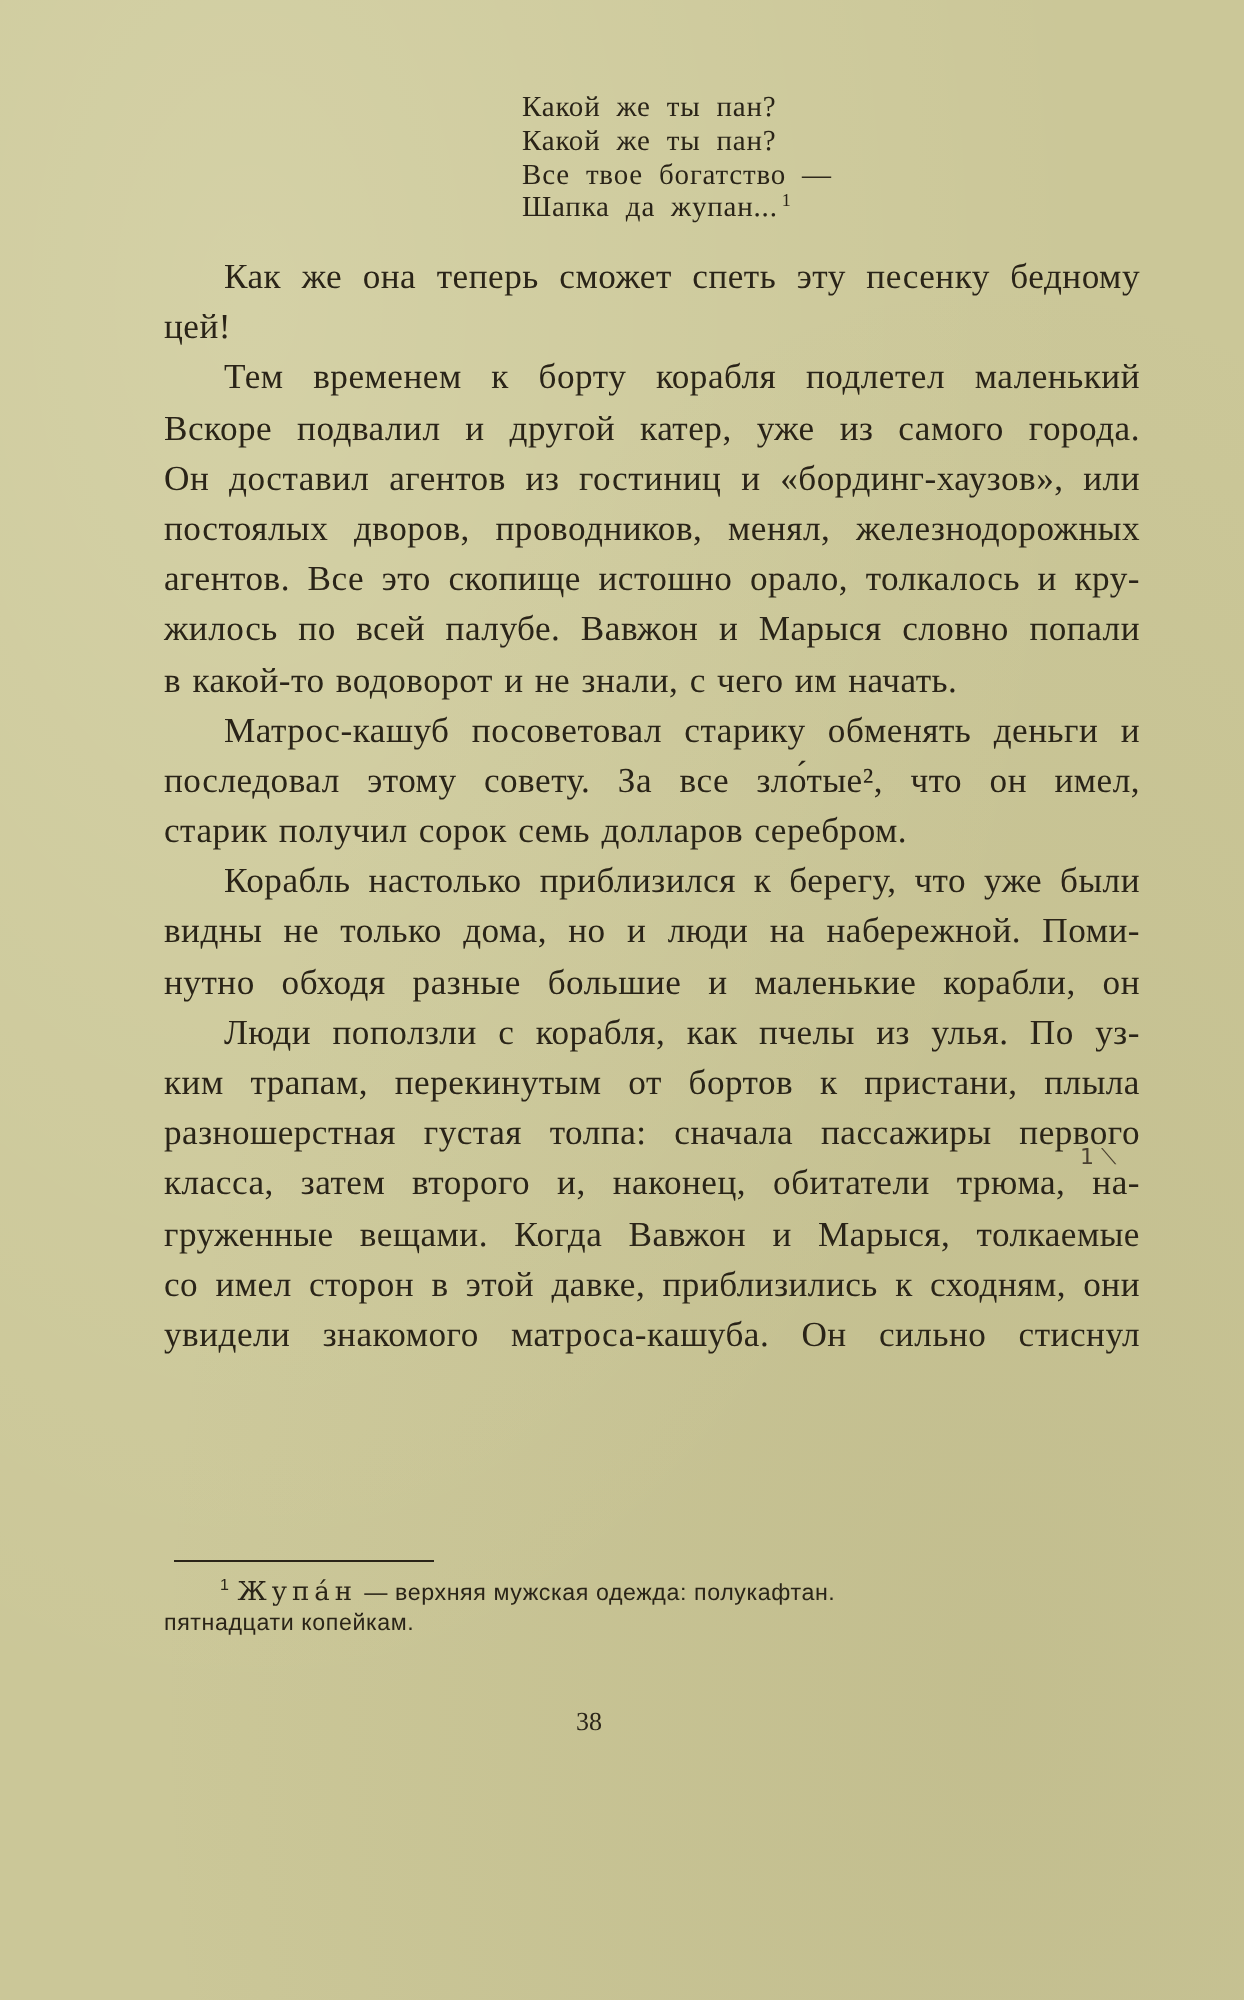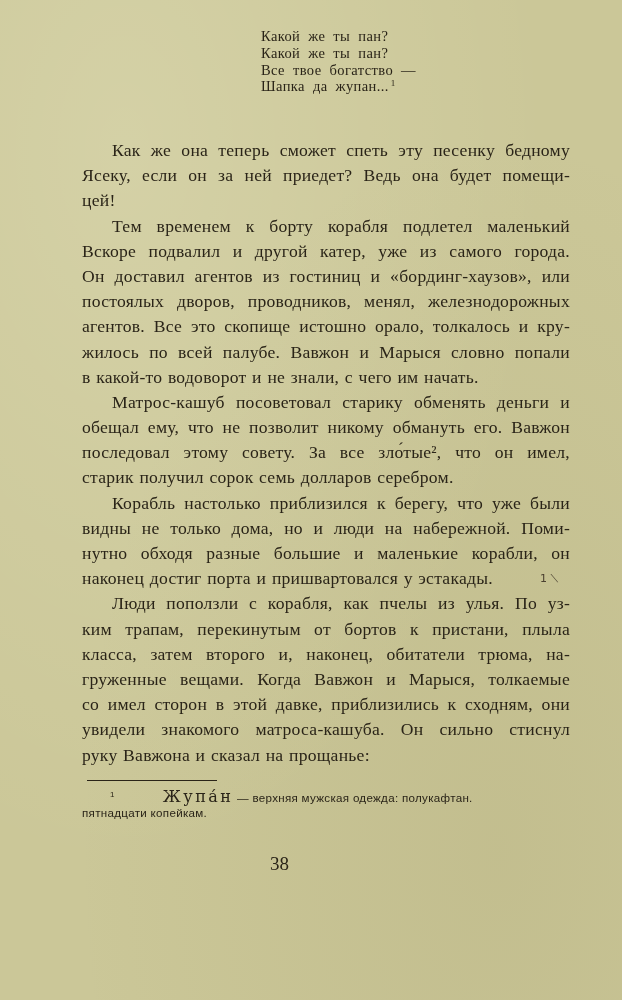--- a/index.html
+++ b/index.html
@@ -20,41 +20,41 @@
     }
     .page {
       position: absolute;
       left: 82px;
       top: 0;
       width: 488px;
     }
     .verse {
       position: absolute;
       left: 179px;
-      top: 28px;
+      top: 46px;
       font-family: "Liberation Serif", serif;
       font-size: 14.5px;
       line-height: 16.8px;
       letter-spacing: 0.4px;
       word-spacing: 4px;
     }
     .verse .line {
       display: block;
       white-space: nowrap;
     }
     .sup {
       font-size: 9px;
       vertical-align: super;
       line-height: 0;
       margin-left: 2px;
     }
     .body-text {
       position: absolute;
       left: 0;
-      top: 138px;
+      top: 126px;
       width: 488px;
       font-family: "Liberation Serif", serif;
       font-size: 17.6px;
       line-height: 25.2px;
       text-align: justify;
       letter-spacing: 0.25px;
       word-spacing: 1px;
     }
     .body-text .line {
       display: block;
@@ -94,36 +94,35 @@
       text-align-last: justify;
     }
     .footnotes .line.indent {
       padding-left: 28px;
     }
     .footnotes .line.last {
       text-align-last: left;
     }
     .fn-term {
       font-family: "DejaVu Serif", serif;
-      font-size: 16px;
+      font-size: 13px;
       letter-spacing: 2.5px;
-      margin-left: 44px;
     }
     .fn-num {
       font-size: 8px;
       vertical-align: super;
       line-height: 0;
       margin-right: 4px;
     }
     .page-number {
       position: absolute;
-      left: 188px;
+      left: 206px;
       top: 853px;
       font-family: "Liberation Serif", serif;
-      font-size: 19px;
+      font-size: 13px;
     }
     .pencil-mark {
       position: absolute;
       left: 540px;
       top: 572px;
       width: 40px;
       height: 22px;
       color: #4a4030;
       font-family: "DejaVu Sans", sans-serif;
       font-size: 11px;
@@ -136,44 +135,41 @@
 
   <div class="verse">
     <span class="line">Какой же ты пан?</span>
     <span class="line">Какой же ты пан?</span>
     <span class="line">Все твое богатство —</span>
     <span class="line"><span>Шапка да жупан...</span><span class="sup">1</span></span>
   </div>
 
   <div class="body-text">
     <span class="line indent">Как же она теперь сможет спеть эту песенку бедному</span>
-    <span class="line">Ясеку, если он за ней приедет? Ведь она будет помещи-</span>
     <span class="line last">цей!</span>
     <span class="line indent">Тем временем к борту корабля подлетел маленький</span>
     <span class="line">Вскоре подвалил и другой катер, уже из самого города.</span>
     <span class="line">Он доставил агентов из гостиниц и «бординг-хаузов», или</span>
     <span class="line">постоялых дворов, проводников, менял, железнодорожных</span>
     <span class="line">агентов. Все это скопище истошно орало, толкалось и кру-</span>
     <span class="line">жилось по всей палубе. Вавжон и Марыся словно попали</span>
     <span class="line last">в какой-то водоворот и не знали, с чего им начать.</span>
     <span class="line indent">Матрос-кашуб посоветовал старику обменять деньги и</span>
-    <span class="line">обещал ему, что не позволит никому обмануть его. Вавжон</span>
     <span class="line">последовал этому совету. За все зло́тые², что он имел,</span>
     <span class="line last">старик получил сорок семь долларов серебром.</span>
     <span class="line indent">Корабль настолько приблизился к берегу, что уже были</span>
     <span class="line">видны не только дома, но и люди на набережной. Поми-</span>
     <span class="line">нутно обходя разные большие и маленькие корабли, он</span>
-    <span class="line last">наконец достиг порта и пришвартовался у эстакады.</span>
     <span class="line indent">Люди поползли с корабля, как пчелы из улья. По уз-</span>
     <span class="line">ким трапам, перекинутым от бортов к пристани, плыла</span>
+    <span class="line">разношерстная густая толпа: сначала пассажиры первого</span>
     <span class="line">класса, затем второго и, наконец, обитатели трюма, на-</span>
     <span class="line">груженные вещами. Когда Вавжон и Марыся, толкаемые</span>
     <span class="line">со имел сторон в этой давке, приблизились к сходням, они</span>
     <span class="line">увидели знакомого матроса-кашуба. Он сильно стиснул</span>
-    <span class="line last">руку Вавжона и сказал на прощанье:</span>
   </div>
 
   <div class="rule"></div>
 
   <div class="footnotes">
     <span class="line indent last"><span class="fn-num">1</span><span class="fn-term">Жупа́н</span><span> — верхняя мужская одежда: полукафтан.</span></span>
     <span class="line last">пятнадцати копейкам.</span>
   </div>
 
   <div class="page-number">38</div>

